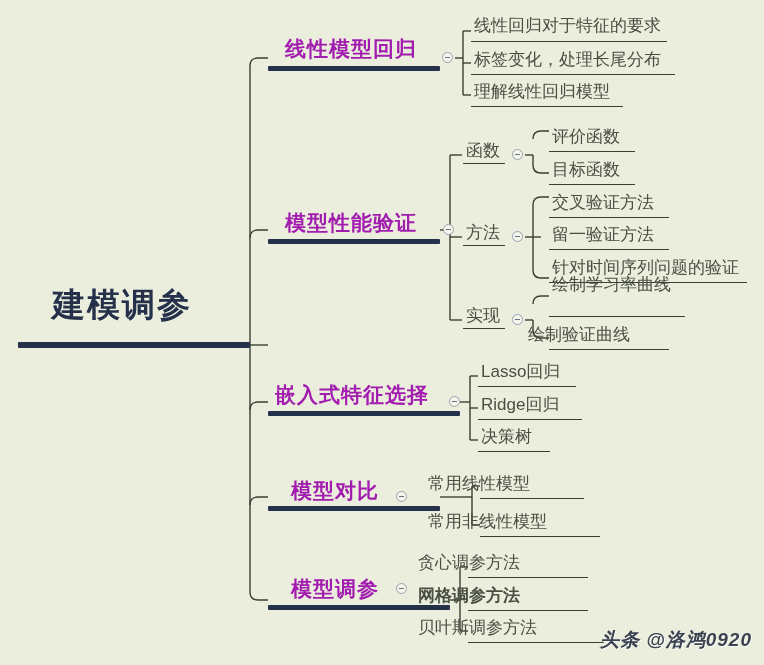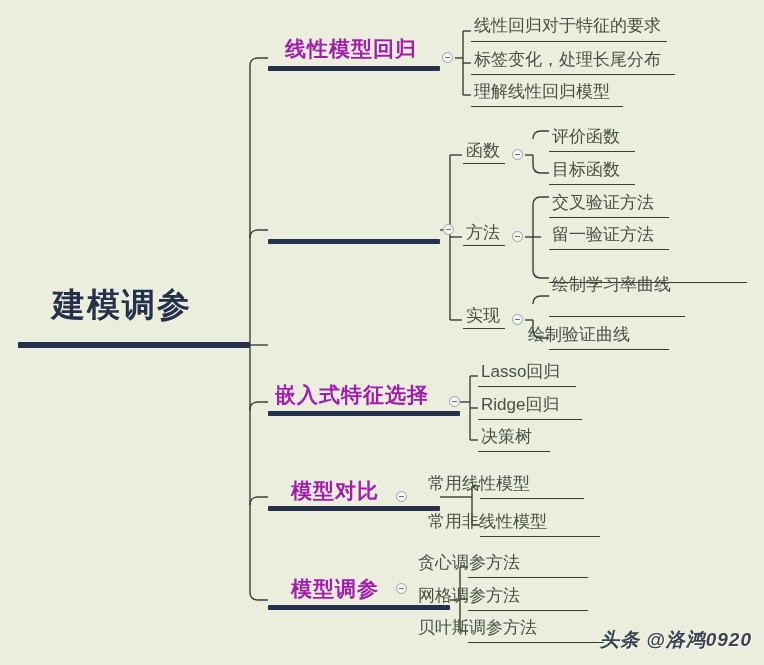--- a/index.html
+++ b/index.html
@@ -192,20 +192,21 @@
 
   <div class="node leaf-label" style="left:474px; top:18px;font-family:Liberation Mono, monospace;">线性回归对于特征的要求</div>
   <div class="leaf-rule" style="left:471px; top:41px; width:196px;"></div>
 
   <div class="node leaf-label" style="left:474px; top:51px;">标签变化，处理长尾分布</div>
   <div class="leaf-rule" style="left:471px; top:74px; width:204px;"></div>
 
   <div class="node leaf-label" style="left:474px; top:83px;">理解线性回归模型</div>
   <div class="leaf-rule" style="left:471px; top:106px; width:152px;"></div>
 
+  <div class="node l1-label" style="left:285px; top:212px;">模型性能验证</div>
   <div class="l1-rule" style="left:268px; top:239px; width:172px;"></div>
   <div class="toggle" style="left:443px; top:224px;"></div>
 
   <div class="node l2-label" style="left:466px; top:142px;">函数</div>
   <div class="l2-rule" style="left:463px; top:163px; width:42px;"></div>
   <div class="toggle" style="left:512px; top:149px;"></div>
 
   <div class="node leaf-label" style="left:552px; top:128px;">评价函数</div>
   <div class="leaf-rule" style="left:549px; top:151px; width:86px;"></div>
 
@@ -215,20 +216,21 @@
   <div class="node l2-label" style="left:466px; top:224px;">方法</div>
   <div class="l2-rule" style="left:463px; top:245px; width:42px;"></div>
   <div class="toggle" style="left:512px; top:231px;"></div>
 
   <div class="node leaf-label" style="left:552px; top:194px;">交叉验证方法</div>
   <div class="leaf-rule" style="left:549px; top:217px; width:120px;"></div>
 
   <div class="node leaf-label" style="left:552px; top:226px;">留一验证方法</div>
   <div class="leaf-rule" style="left:549px; top:249px; width:120px;"></div>
 
+  <div class="node leaf-label" style="left:552px; top:259px;">针对时间序列问题的验证</div>
   <div class="leaf-rule" style="left:549px; top:282px; width:198px;"></div>
 
   <div class="node l2-label" style="left:466px; top:307px;">实现</div>
   <div class="l2-rule" style="left:463px; top:328px; width:42px;"></div>
   <div class="toggle" style="left:512px; top:314px;"></div>
 
   <div class="node leaf-label" style="left:552px; top:276px;">绘制学习率曲线</div>
   <div class="leaf-rule" style="left:549px; top:316px; width:136px;"></div>
 
   <div class="node leaf-label" style="left:528px; top:326px;">绘制验证曲线</div>
@@ -257,21 +259,21 @@
   <div class="node leaf-label" style="left:428px; top:513px;">常用非线性模型</div>
   <div class="leaf-rule" style="left:480px; top:536px; width:120px;"></div>
 
   <div class="node l1-label" style="left:291px; top:578px;">模型调参</div>
   <div class="l1-rule" style="left:268px; top:605px; width:182px;"></div>
   <div class="toggle" style="left:396px; top:583px;"></div>
 
   <div class="node leaf-label" style="left:418px; top:554px;">贪心调参方法</div>
   <div class="leaf-rule" style="left:468px; top:577px; width:120px;"></div>
 
-  <div class="node leaf-label" style="left:418px; top:587px;">网格调参方法</div>
+  <div class="node leaf-label" style="left:418px; top:587px;font-weight:bold;">网格调参方法</div>
   <div class="leaf-rule" style="left:468px; top:610px; width:120px;"></div>
 
   <div class="node leaf-label" style="left:418px; top:619px;">贝叶斯调参方法</div>
   <div class="leaf-rule" style="left:468px; top:642px; width:136px;"></div>
 
   <div class="watermark">头条 @洛鸿0920</div>
 
 </div>
 
 </body></html>

